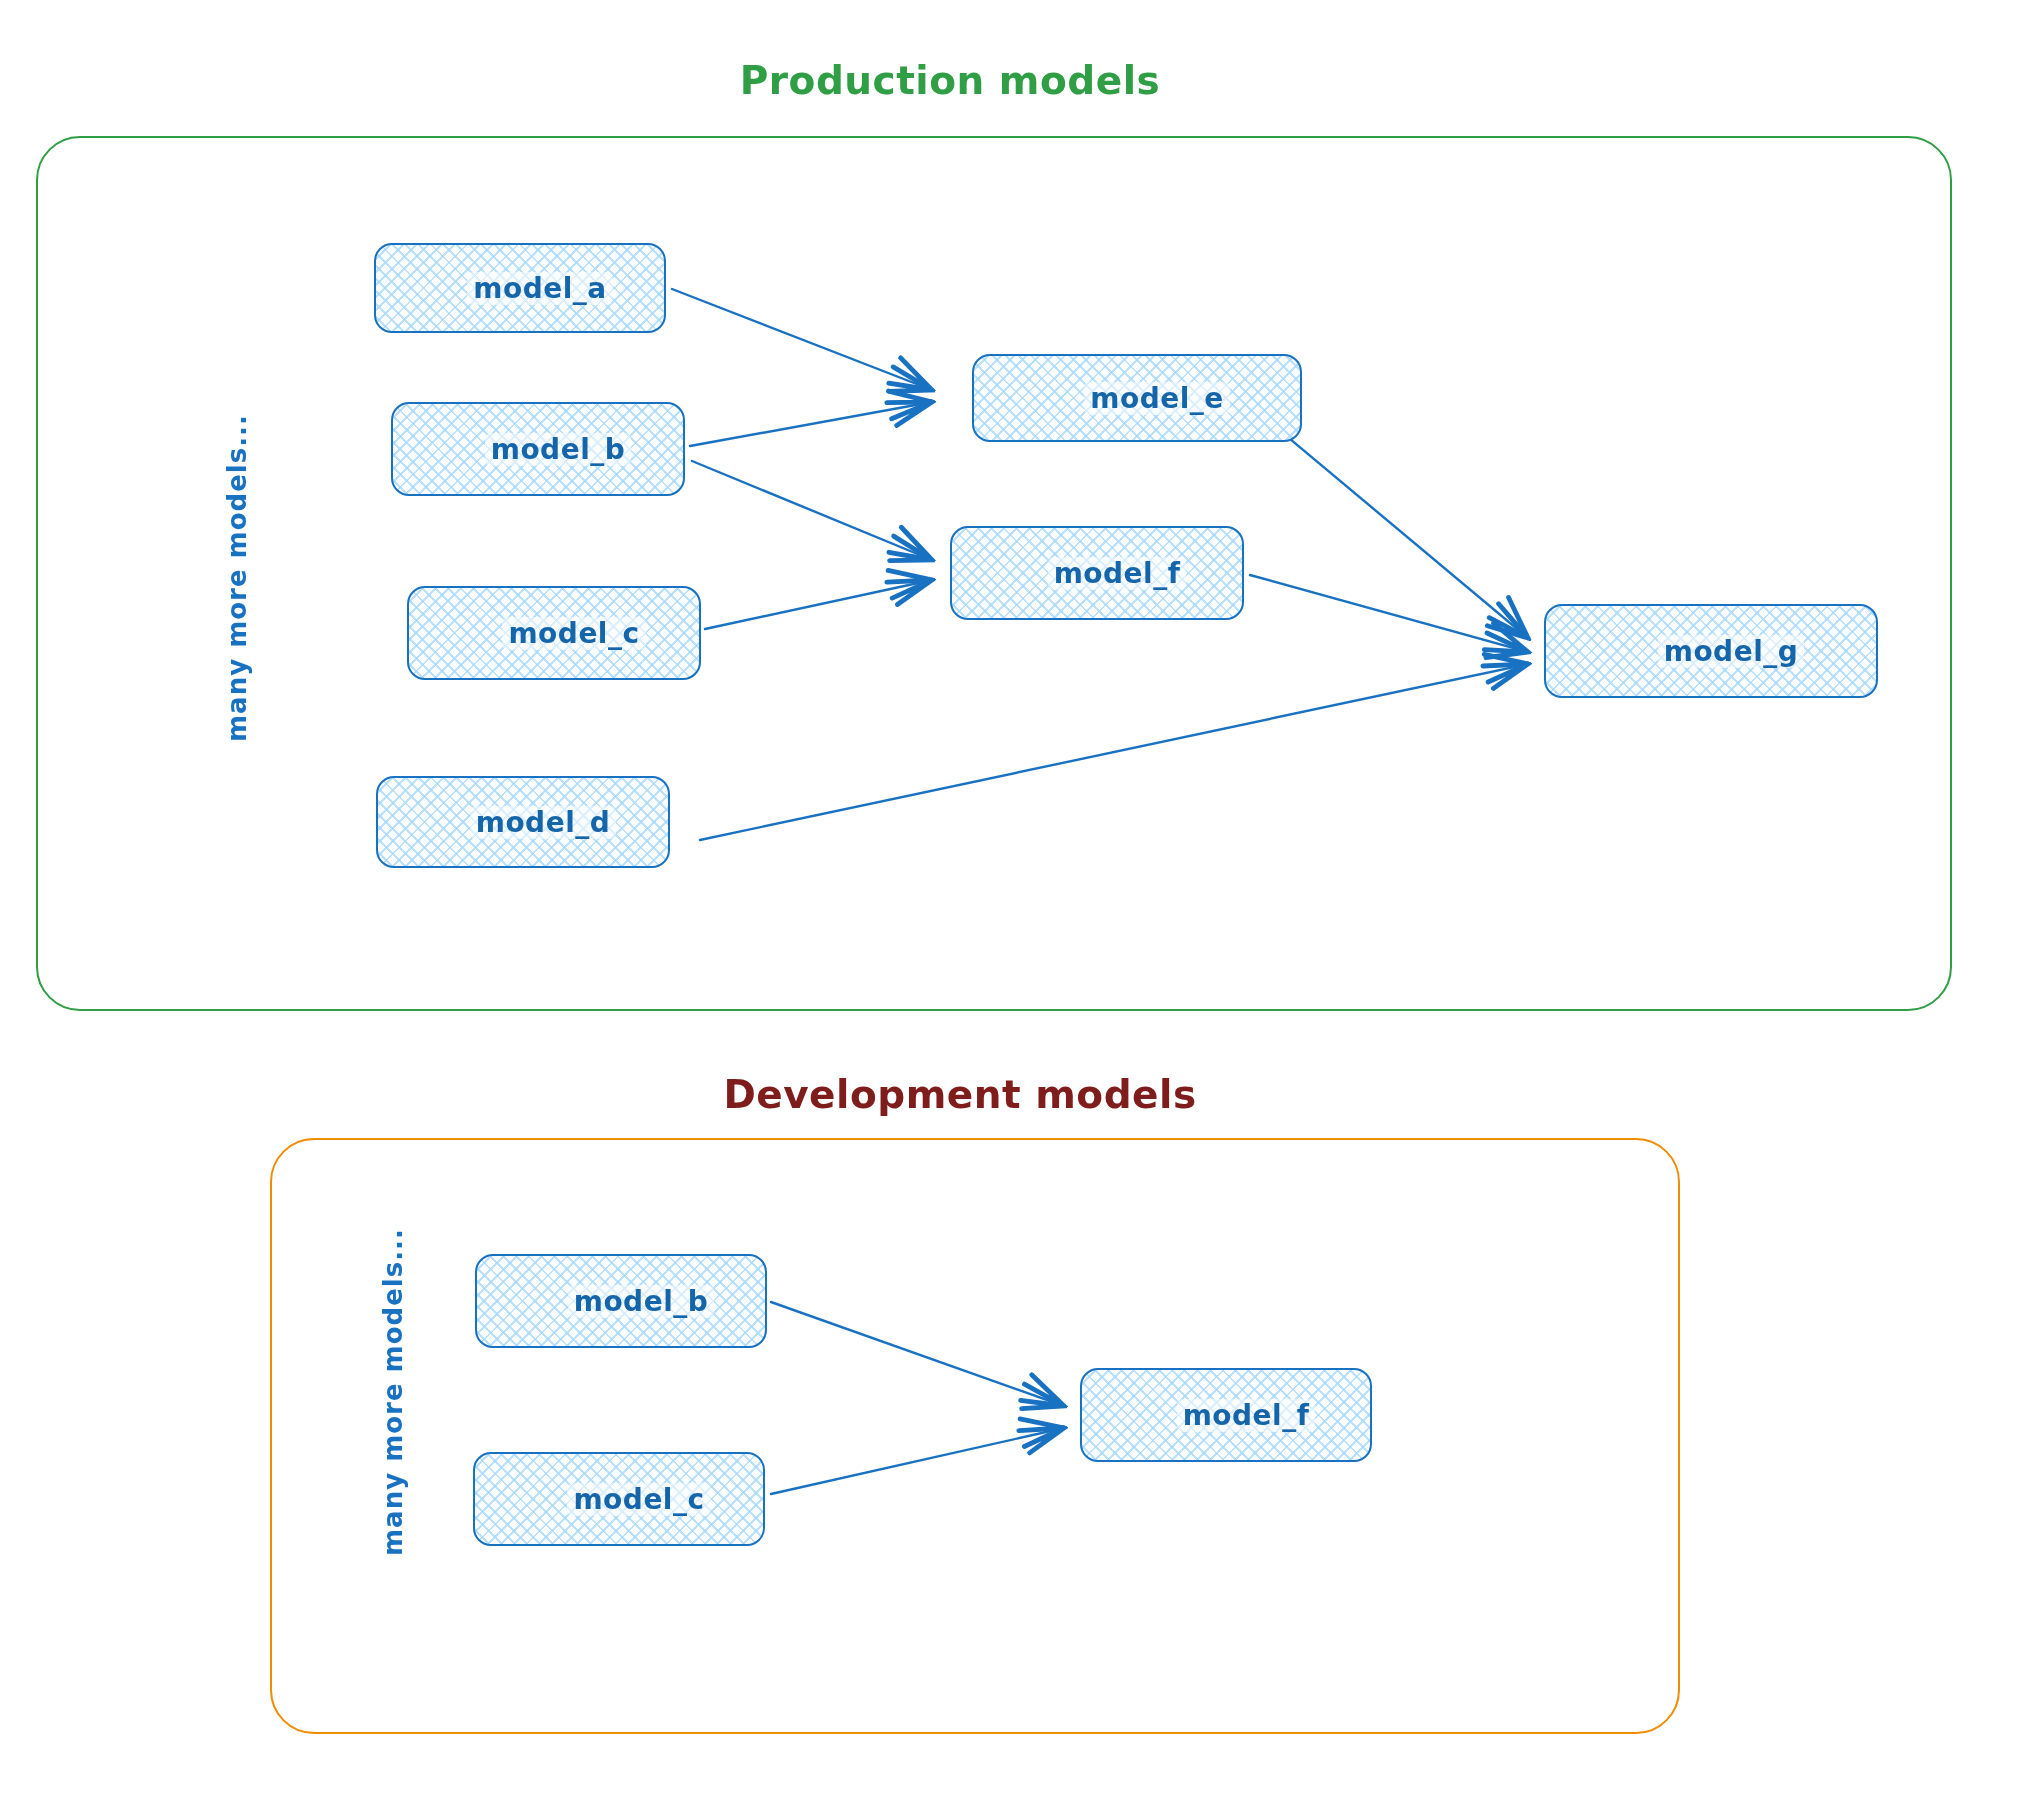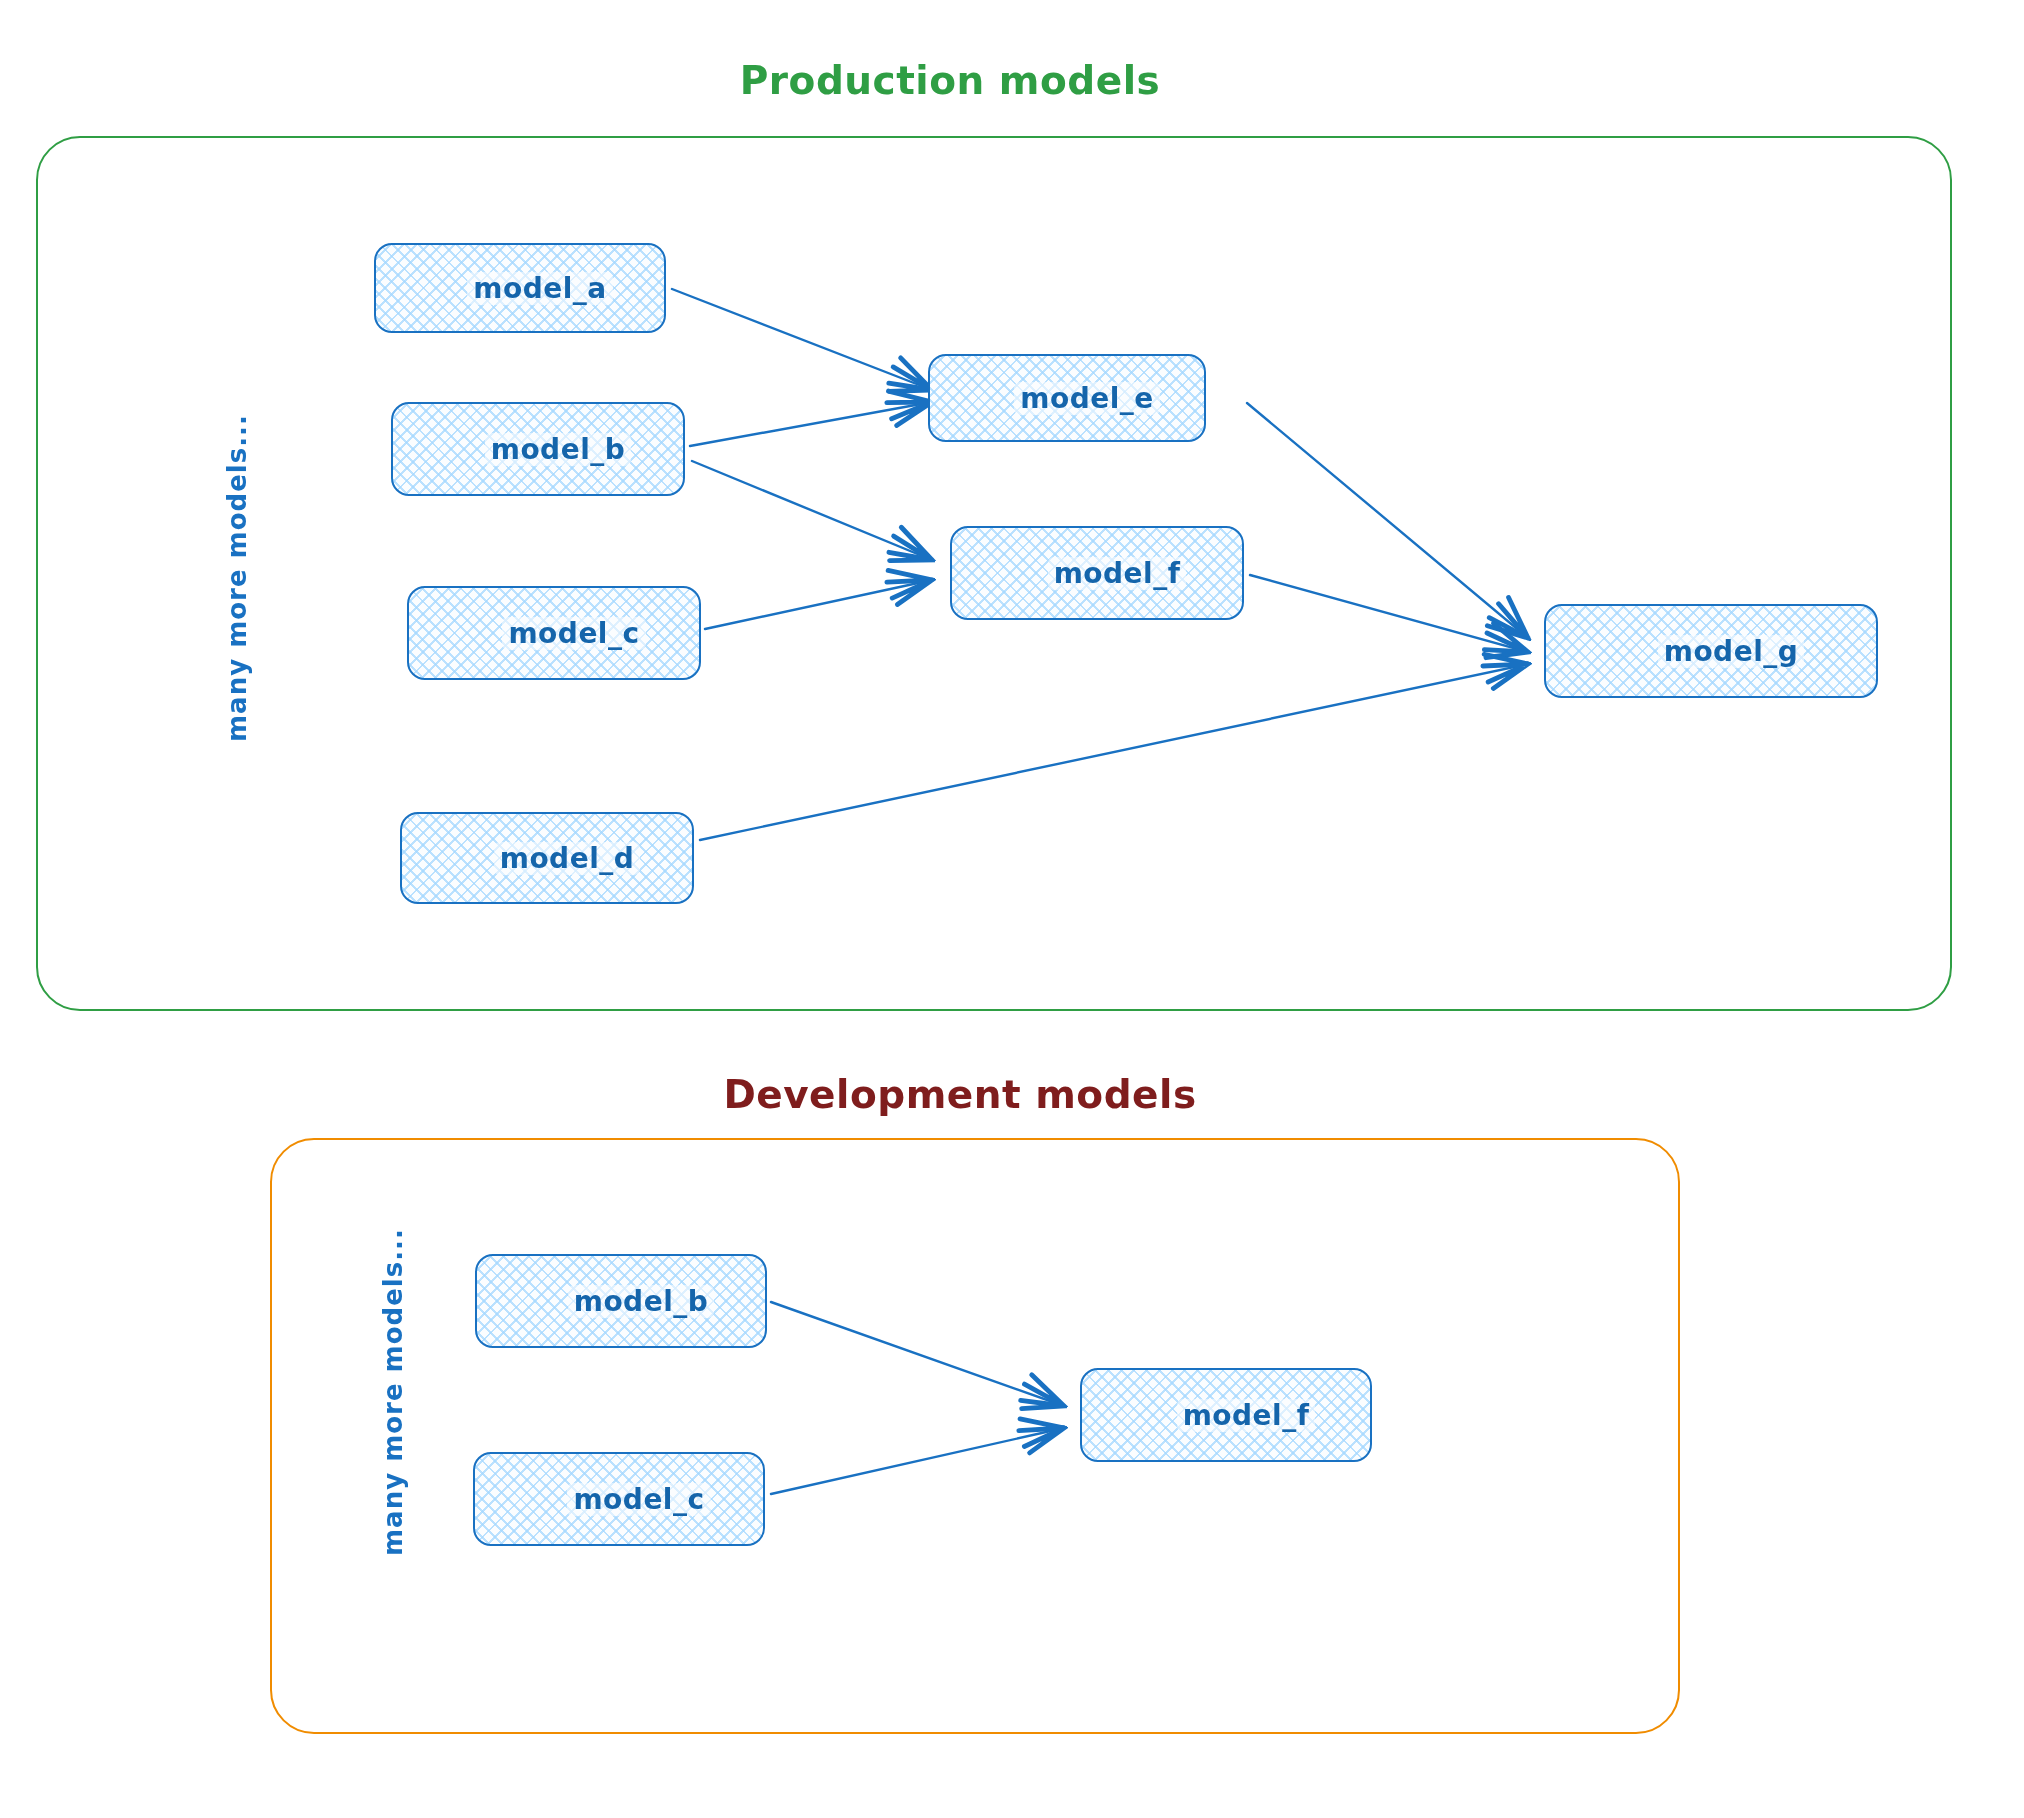--- a/index.html
+++ b/index.html
@@ -115,24 +115,24 @@
 
   <div class="node" style="left:374px; top:243px; width:292px; height:90px;">
     <span>model_a</span>
   </div>
   <div class="node" style="left:391px; top:402px; width:294px; height:94px;">
     <span>model_b</span>
   </div>
   <div class="node" style="left:407px; top:586px; width:294px; height:94px;">
     <span>model_c</span>
   </div>
-  <div class="node" style="left:400px; top:776px; width:294px; height:92px;margin-top:36px;">
+  <div class="node" style="left:376px; top:776px; width:294px; height:92px;">
     <span>model_d</span>
   </div>
-  <div class="node" style="left:928px; top:354px; width:278px; height:88px;">
+  <div class="node" style="left:972px; top:354px; width:330px; height:88px;">
     <span>model_e</span>
   </div>
   <div class="node" style="left:950px; top:526px; width:294px; height:94px;">
     <span>model_f</span>
   </div>
   <div class="node" style="left:1544px; top:604px; width:334px; height:94px;">
     <span>model_g</span>
   </div>
 
   <div class="node" style="left:475px; top:1254px; width:292px; height:94px;">

